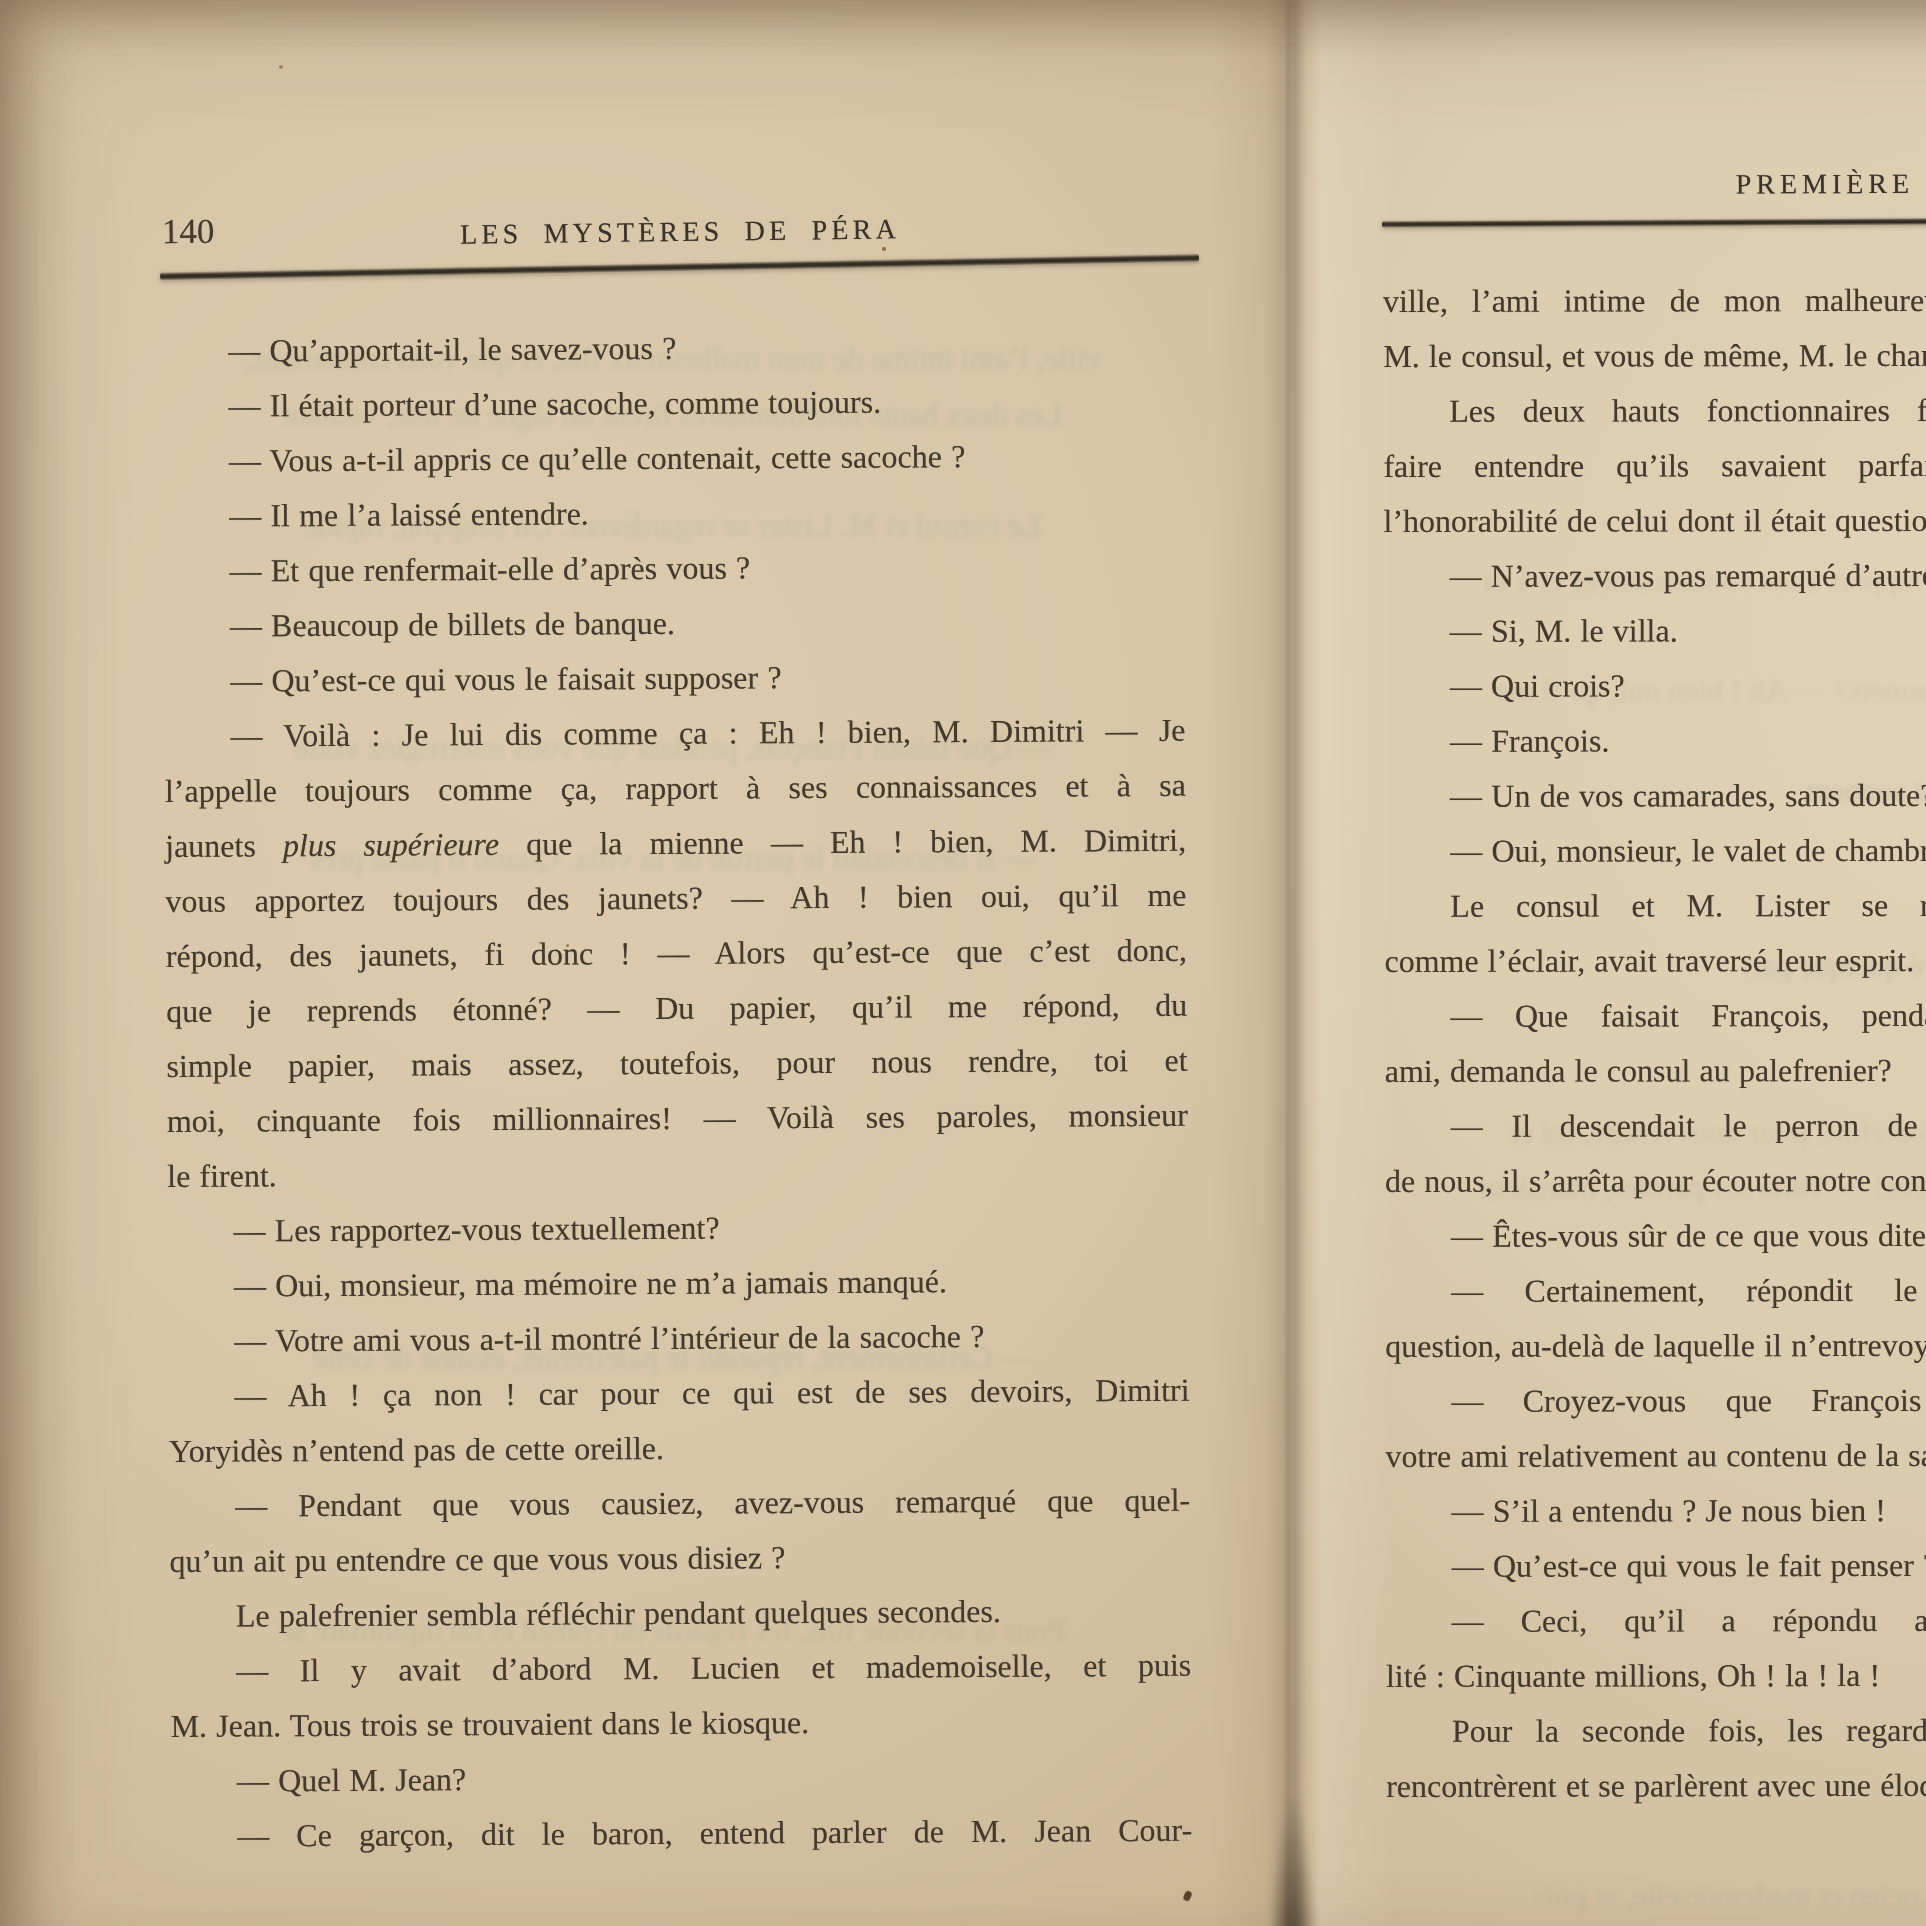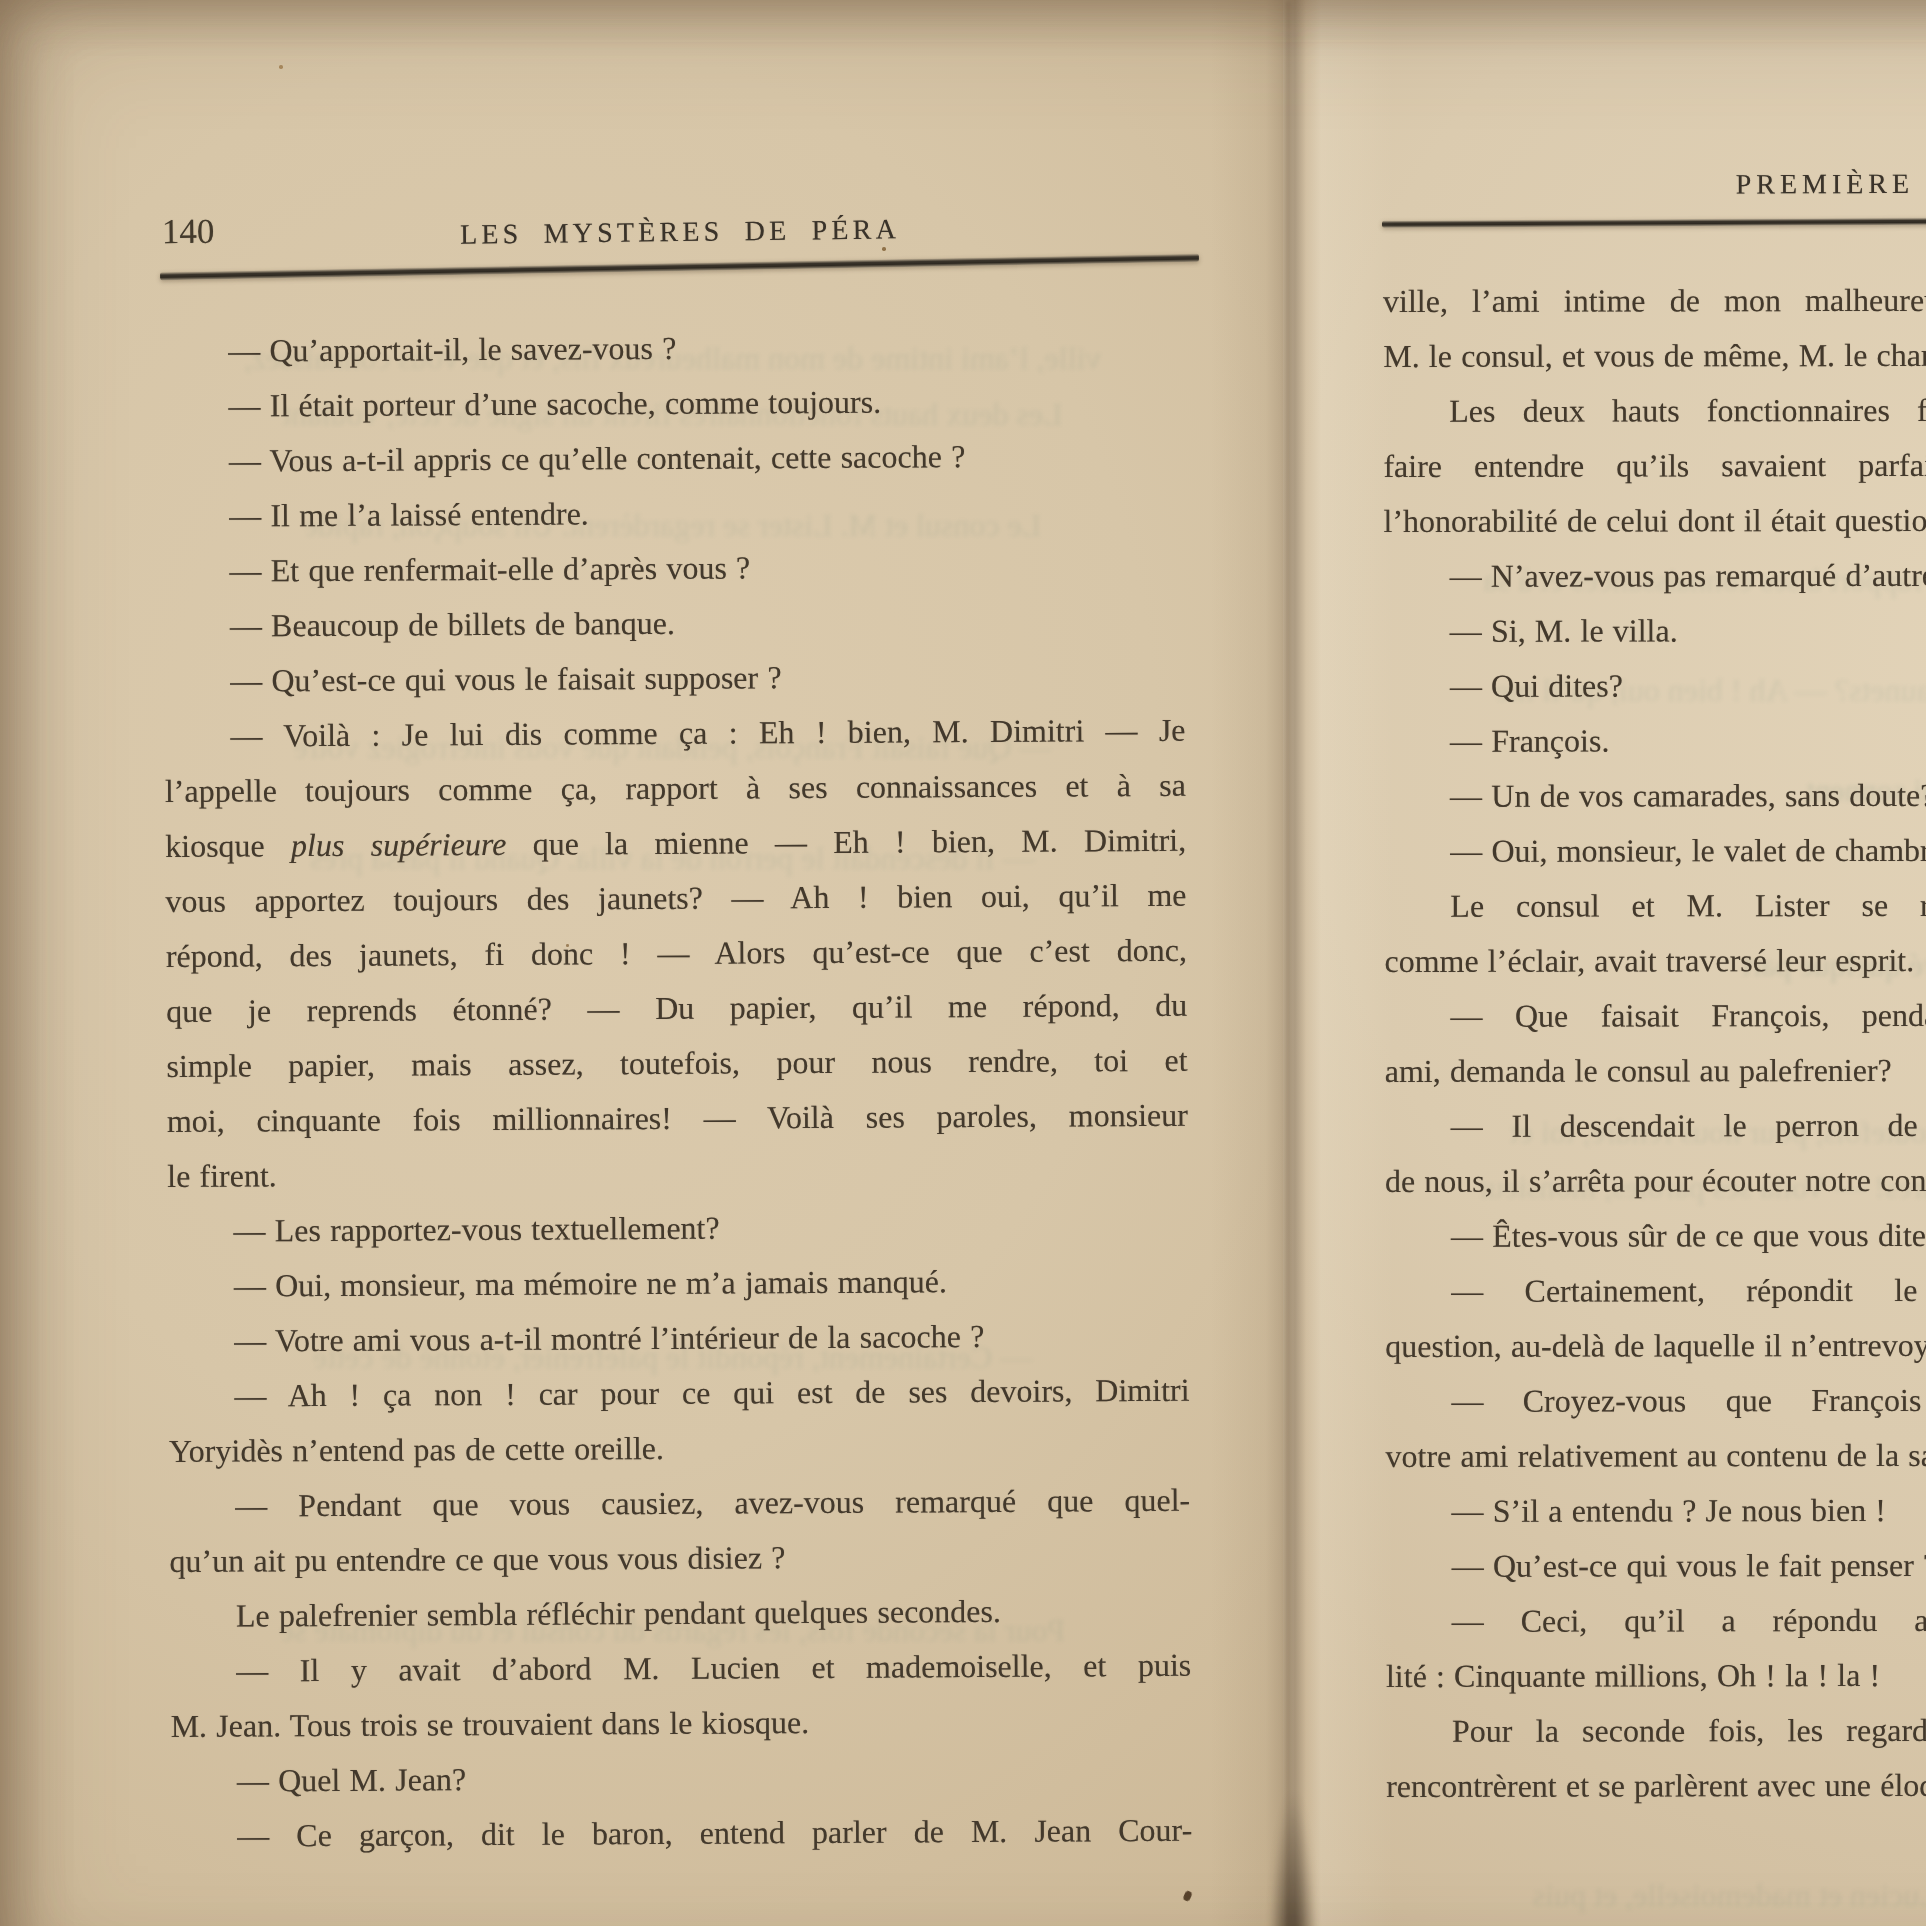--- a/index.html
+++ b/index.html
@@ -100,21 +100,21 @@
   <div class="textcol col-left" id="col-left">
       <div class="tline ind"><span>— Qu’apportait-il, le savez-vous ?</span></div>
       <div class="tline ind"><span>— Il était porteur d’une sacoche, comme toujours.</span></div>
       <div class="tline ind"><span>— Vous a-t-il appris ce qu’elle contenait, cette sacoche ?</span></div>
       <div class="tline ind"><span>— Il me l’a laissé entendre.</span></div>
       <div class="tline ind"><span>— Et que renfermait-elle d’après vous ?</span></div>
       <div class="tline ind"><span>— Beaucoup de billets de banque.</span></div>
       <div class="tline ind"><span>— Qu’est-ce qui vous le faisait supposer ?</span></div>
       <div class="tline ind just"><span>— Voilà : Je lui dis comme ça : Eh ! bien, M. Dimitri — Je</span></div>
       <div class="tline just"><span>l’appelle toujours comme ça, rapport à ses connaissances et à sa</span></div>
-      <div class="tline just"><span>kiosque </span><span class="it">plus supérieure</span><span> que la mienne — Eh ! bien, M. Dimitri,</span></div>
+      <div class="tline just"><span>jaunets </span><span class="it">plus supérieure</span><span> que la mienne — Eh ! bien, M. Dimitri,</span></div>
       <div class="tline just"><span>vous apportez toujours des jaunets? — Ah ! bien oui, qu’il me</span></div>
       <div class="tline just"><span>répond, des jaunets, fi donc ! — Alors qu’est-ce que c’est donc,</span></div>
       <div class="tline just"><span>que je reprends étonné? — Du papier, qu’il me répond, du</span></div>
       <div class="tline just"><span>simple papier, mais assez, toutefois, pour nous rendre, toi et</span></div>
       <div class="tline just"><span>moi, cinquante fois millionnaires! — Voilà ses paroles, monsieur</span></div>
       <div class="tline"><span>le firent.</span></div>
       <div class="tline ind"><span>— Les rapportez-vous textuellement?</span></div>
       <div class="tline ind"><span>— Oui, monsieur, ma mémoire ne m’a jamais manqué.</span></div>
       <div class="tline ind"><span>— Votre ami vous a-t-il montré l’intérieur de la sacoche ?</span></div>
       <div class="tline ind just"><span>— Ah ! ça non ! car pour ce qui est de ses devoirs, Dimitri</span></div>
@@ -132,21 +132,21 @@
   <div class="pagenum pagenum-right">141</div>
   <div class="rule rule-right"></div>
   <div class="textcol col-right" id="col-right">
       <div class="tline just"><span>ville, l’ami intime de mon malheureux fils, et que vous connaissez,</span></div>
       <div class="tline"><span>M. le consul, et vous de même, M. le chargé d’affaires.</span></div>
       <div class="tline ind just"><span>Les deux hauts fonctionnaires firent un signe de tète, voulant</span></div>
       <div class="tline just"><span>faire entendre qu’ils savaient parfaitement à quoi s’en tenir sur</span></div>
       <div class="tline"><span>l’honorabilité de celui dont il était question.</span></div>
       <div class="tline ind"><span>— N’avez-vous pas remarqué d’autres personnes ?</span></div>
       <div class="tline ind"><span>— Si, M. le villa.</span></div>
-      <div class="tline ind"><span>— Qui dites?</span></div>
+      <div class="tline ind"><span>— Qui crois?</span></div>
       <div class="tline ind"><span>— François.</span></div>
       <div class="tline ind"><span>— Un de vos camarades, sans doute?</span></div>
       <div class="tline ind"><span>— Oui, monsieur, le valet de chambre de sir Johnson.</span></div>
       <div class="tline ind just"><span>Le consul et M. Lister se regardèrent. Un soupçon, rapide</span></div>
       <div class="tline"><span>comme l’éclair, avait traversé leur esprit.</span></div>
       <div class="tline ind just"><span>— Que faisait François, pendant que vous interrogiez votre</span></div>
       <div class="tline"><span>ami, demanda le consul au palefrenier?</span></div>
       <div class="tline ind just"><span>— Il descendait le perron de la villa. Quand il passa près</span></div>
       <div class="tline"><span>de nous, il s’arrêta pour écouter notre conversation.</span></div>
       <div class="tline ind"><span>— Êtes-vous sûr de ce que vous dites ?</span></div>

